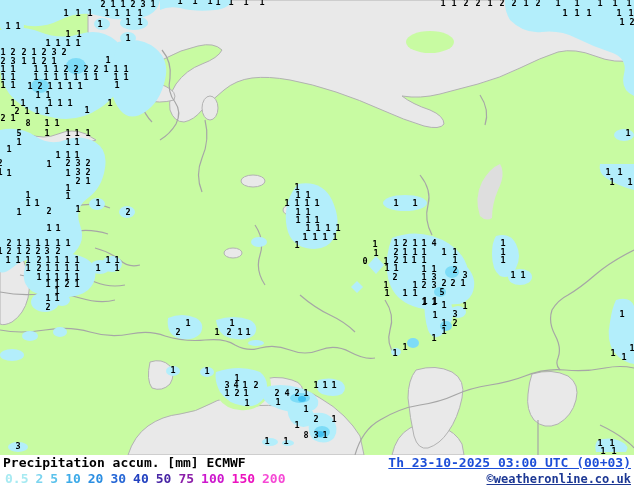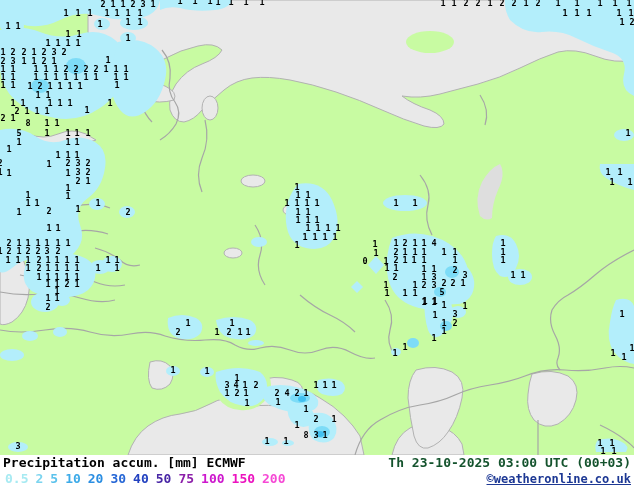--- a/index.html
+++ b/index.html
@@ -20,21 +20,21 @@
     font:bold 13px "DejaVu Sans Mono",monospace; color:#000; letter-spacing:0px;
     white-space:pre;
   }
   #legend {
     position:absolute; left:5px; top:16px;
     font:bold 13px "DejaVu Sans Mono",monospace; white-space:pre;
   }
   #legend span { margin-right:7px; }
   #footer-datetime {
     position:absolute; right:3px; top:0px;
-    font:bold 13px "DejaVu Sans Mono",monospace; color:#14532d; white-space:pre;
+    font:bold 13px "DejaVu Sans Mono",monospace; color:#1d4ed8; white-space:pre;text-decoration:underline;
   }
   #footer-copyright {
     position:absolute; right:3px; top:17px;
     font:bold 12px "DejaVu Sans Mono",monospace; color:#1d3894;
   }
 </style>
 </head>
 <body>
 
 <div id="stage">

